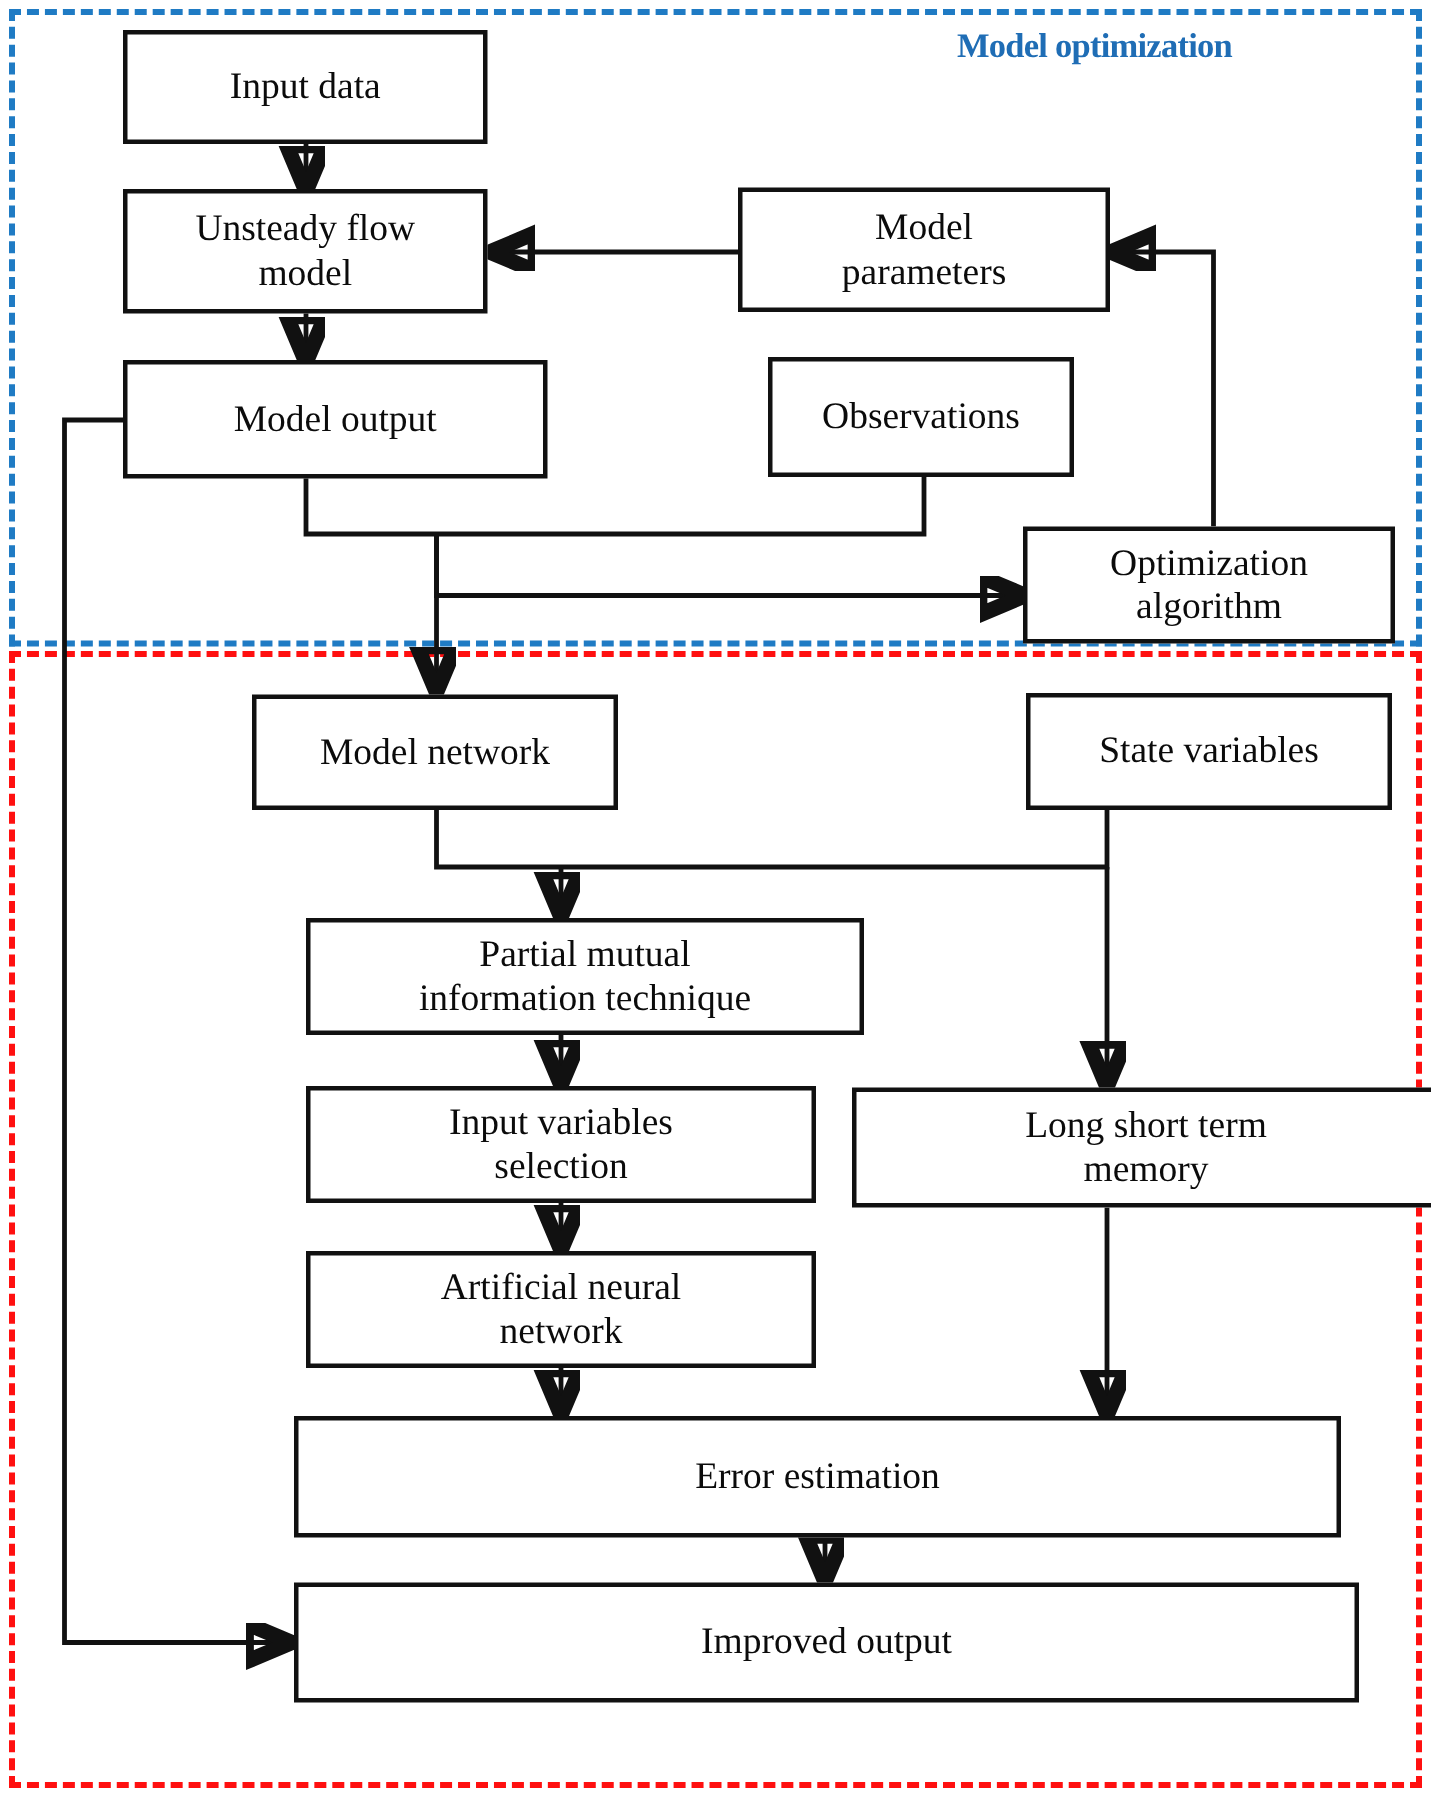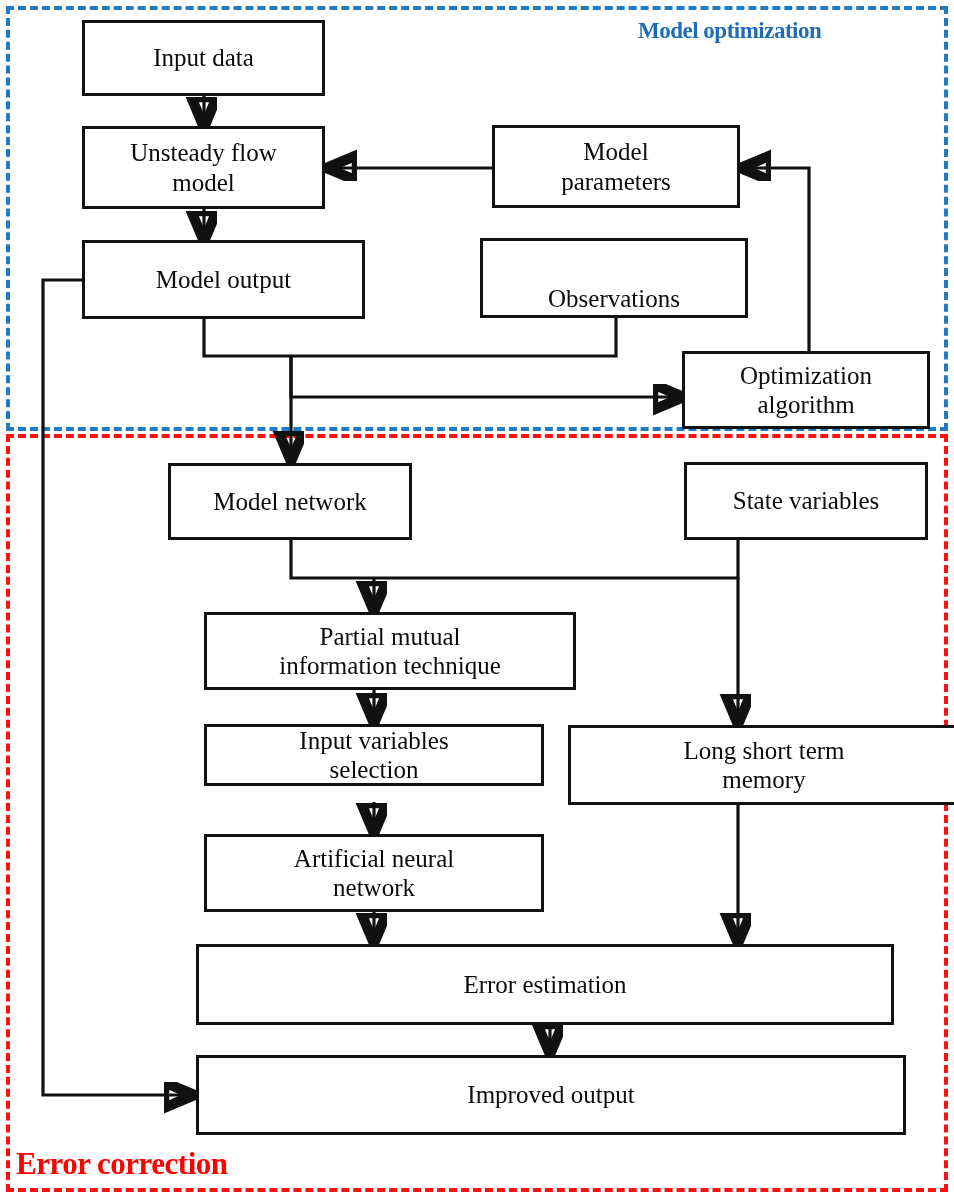--- a/index.html
+++ b/index.html
@@ -46,21 +46,20 @@
 </style>
 </head>
 <body>
 
 <div id="canvas">
 
   <div class="region region-blue" style="left:6px;top:6px;width:942px;height:425px;"></div>
   <div class="region-label label-blue" style="left:638px;top:18px;">Model optimization</div>
 
   <div class="region region-red" style="left:6px;top:434px;width:942px;height:758px;"></div>
-  <div class="region-label label-red" style="left:16px;top:1146px;">Error correction</div>
 
   <svg class="wires" viewBox="0 0 954 1198">
     <defs>
       <marker id="ah" markerWidth="11" markerHeight="11" refX="8.4" refY="4" orient="auto" markerUnits="strokeWidth">
         <path d="M0,0 L9.5,4 L0,8 z" fill="#111111" stroke="none"></path>
       </marker>
     </defs>
 
     <line x1="204" y1="95" x2="204" y2="124" marker-end="url(#ah)"></line>
 
@@ -104,41 +103,41 @@
   </div>
 
   <div class="node" style="left:82px;top:240px;width:283px;height:79px;">
     <span>Model output</span>
   </div>
 
   <div class="node" style="left:492px;top:125px;width:248px;height:83px;">
     <span>Model<br>parameters</span>
   </div>
 
-  <div class="node" style="left:480px;top:238px;width:268px;height:80px;align-items:flex-end;">
+  <div class="node" style="left:512px;top:238px;width:204px;height:80px;">
     <span>Observations</span>
   </div>
 
   <div class="node" style="left:682px;top:351px;width:248px;height:78px;">
     <span>Optimization<br>algorithm</span>
   </div>
 
   <div class="node" style="left:168px;top:463px;width:244px;height:77px;">
     <span>Model network</span>
   </div>
 
   <div class="node" style="left:684px;top:462px;width:244px;height:78px;">
     <span>State variables</span>
   </div>
 
   <div class="node" style="left:204px;top:612px;width:372px;height:78px;">
     <span>Partial mutual<br>information technique</span>
   </div>
 
-  <div class="node" style="left:204px;top:724px;width:340px;height:62px;">
+  <div class="node" style="left:204px;top:724px;width:340px;height:78px;">
     <span>Input variables<br>selection</span>
   </div>
 
   <div class="node" style="left:568px;top:725px;width:392px;height:80px;align-items:center;">
     <span>Long short term<br>memory</span>
   </div>
 
   <div class="node" style="left:204px;top:834px;width:340px;height:78px;">
     <span>Artificial neural<br>network</span>
   </div>

